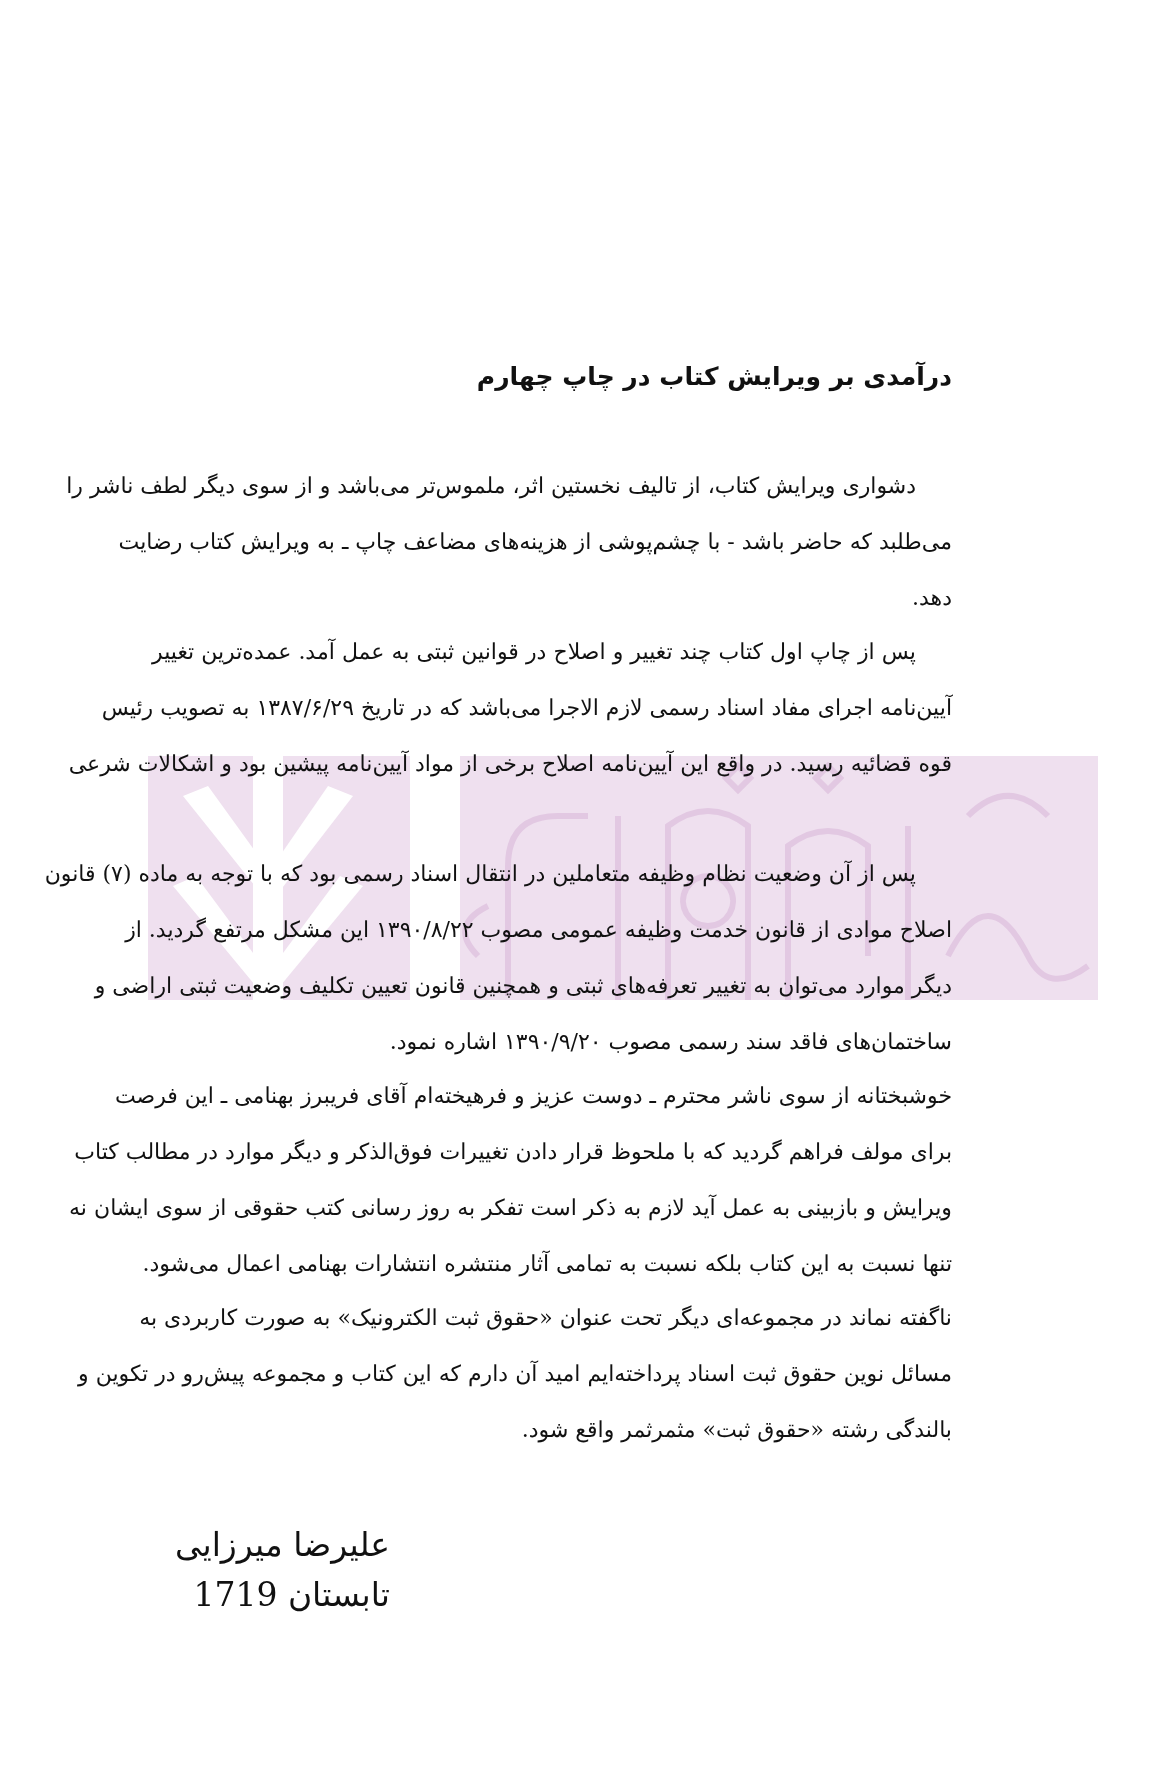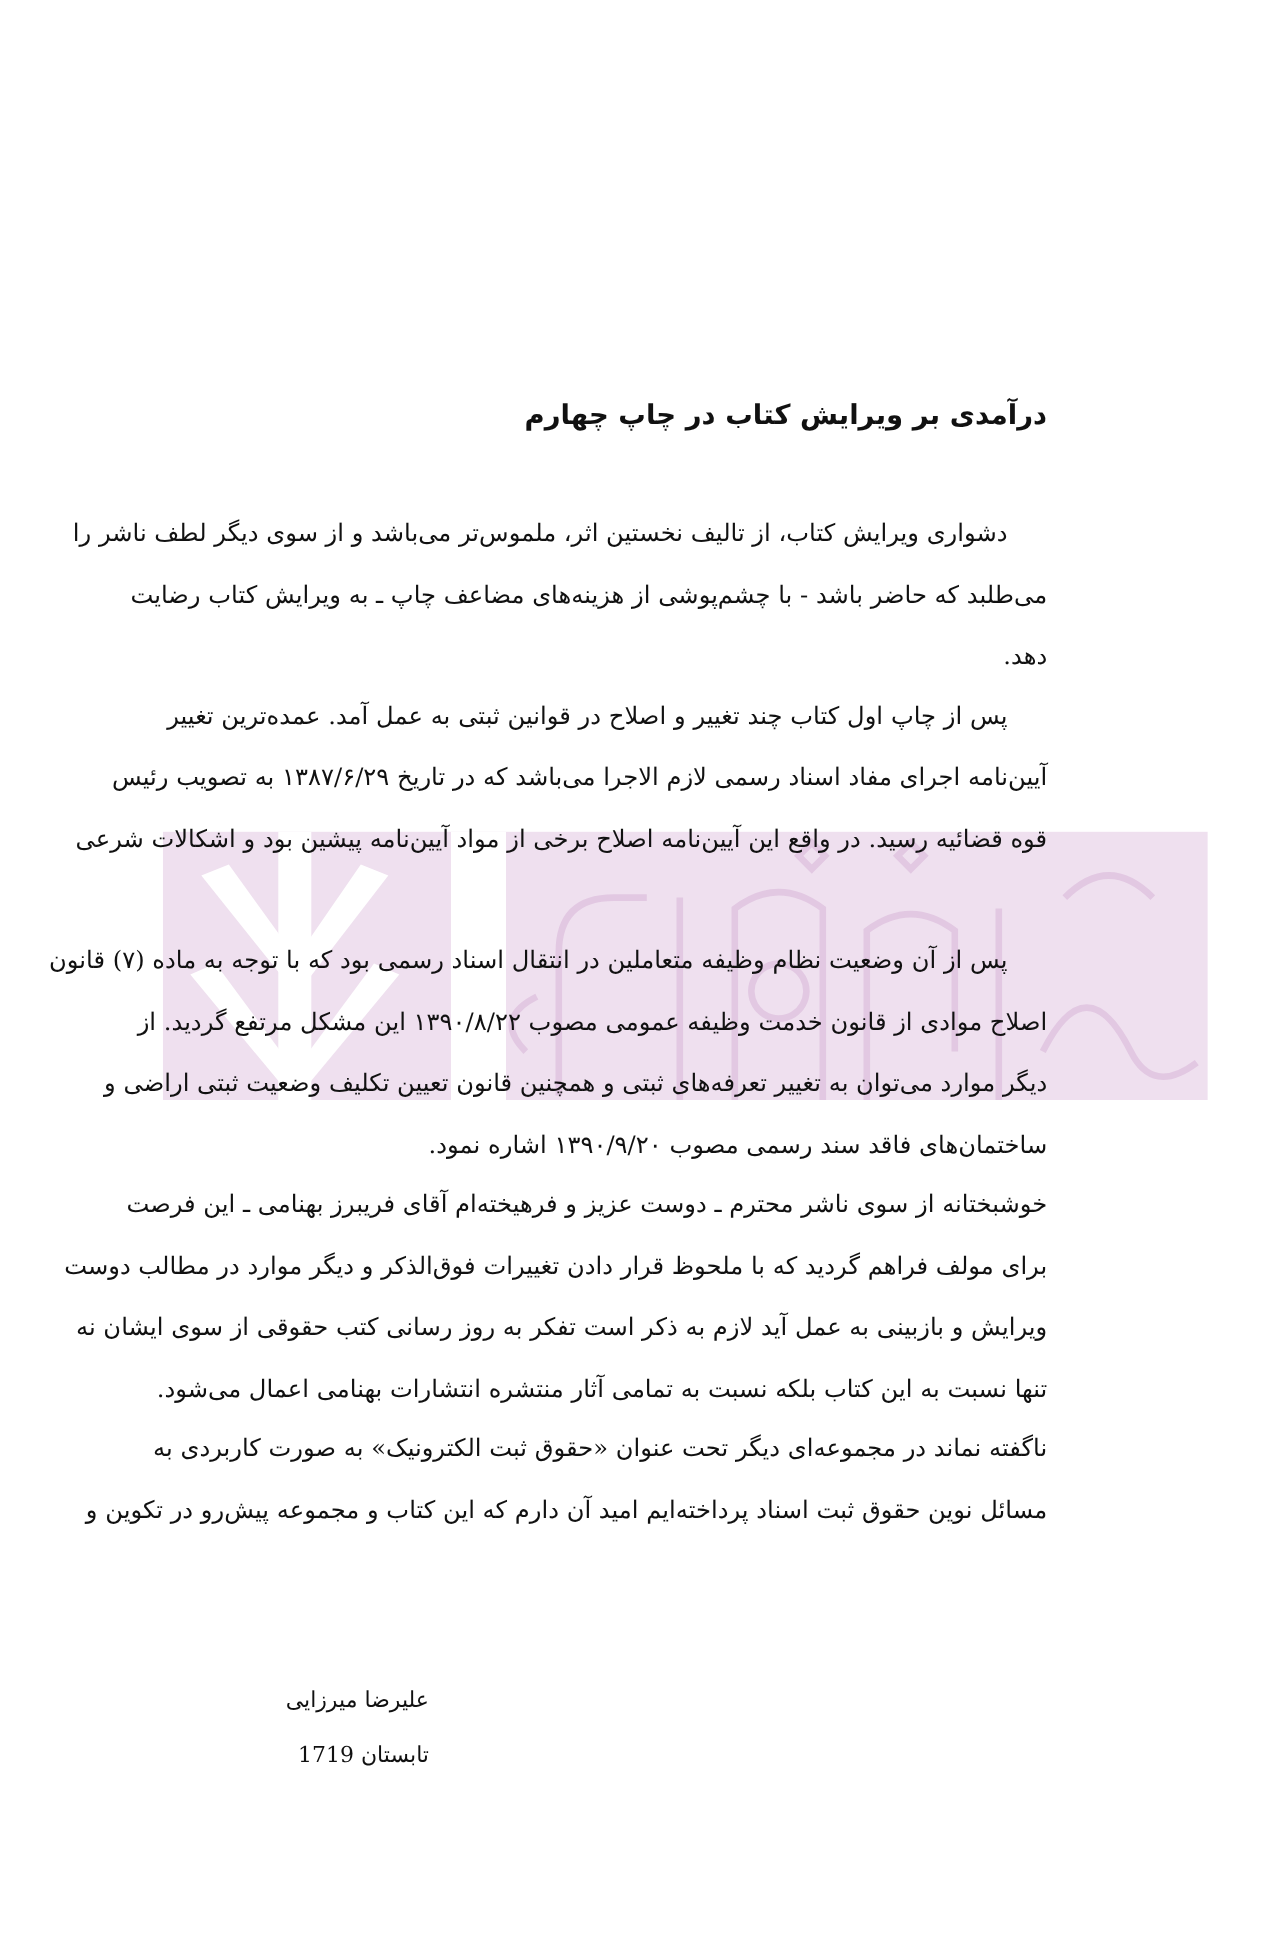--- a/index.html
+++ b/index.html
@@ -68,21 +68,21 @@
     .para .line.last {
       text-align-last: right;
     }
     .para .line.indent {
       padding-right: 36px;
     }
     .signature {
       position: absolute;
       left: 220px;
       top: 1520px;
-      font-size: 20px;
+      font-size: 33px;
       line-height: 50px;
       direction: rtl;
       text-align: right;
       width: 170px;
     }
     .signature div { white-space: nowrap; }
   </style>
 </head>
 <body>
 
@@ -133,28 +133,29 @@
 
     <div class="para" style="top:846px;">
       <span class="line indent">پس از آن وضعیت نظام وظیفه متعاملین در انتقال اسناد رسمی بود که با توجه به ماده (۷) قانون</span>
       <span class="line">اصلاح موادی از قانون خدمت وظیفه عمومی مصوب ۱۳۹۰/۸/۲۲ این مشکل مرتفع گردید. از</span>
       <span class="line">دیگر موارد می‌توان به تغییر تعرفه‌های ثبتی و همچنین قانون تعیین تکلیف وضعیت ثبتی اراضی و</span>
       <span class="line last">ساختمان‌های فاقد سند رسمی مصوب ۱۳۹۰/۹/۲۰ اشاره نمود.</span>
     </div>
 
     <div class="para" style="top:1068px;">
       <span class="line">خوشبختانه از سوی ناشر محترم ـ دوست عزیز و فرهیخته‌ام آقای فریبرز بهنامی ـ این فرصت</span>
-      <span class="line">برای مولف فراهم گردید که با ملحوظ قرار دادن تغییرات فوق‌الذکر و دیگر موارد در مطالب دوست</span>
+      <span class="line">برای مولف فراهم گردید که با ملحوظ قرار دادن تغییرات فوق‌الذکر و دیگر موارد در مطالب کتاب</span>
       <span class="line">ویرایش و بازبینی به عمل آید لازم به ذکر است تفکر به روز رسانی کتب حقوقی از سوی ایشان نه</span>
       <span class="line last">تنها نسبت به این کتاب بلکه نسبت به تمامی آثار منتشره انتشارات بهنامی اعمال می‌شود.</span>
     </div>
 
     <div class="para" style="top:1290px;">
       <span class="line">ناگفته نماند در مجموعه‌ای دیگر تحت عنوان «حقوق ثبت الکترونیک» به صورت کاربردی به</span>
       <span class="line">مسائل نوین حقوق ثبت اسناد پرداخته‌ایم امید آن دارم که این کتاب و مجموعه پیش‌رو در تکوین و</span>
+      <span class="line last">بالندگی رشته «حقوق ثبت» مثمرثمر واقع شود.</span>
     </div>
   </div>
 
   <div class="signature">
     <div>علیرضا میرزایی</div>
     <div>تابستان 1719</div>
   </div>
 
 </div>
 

